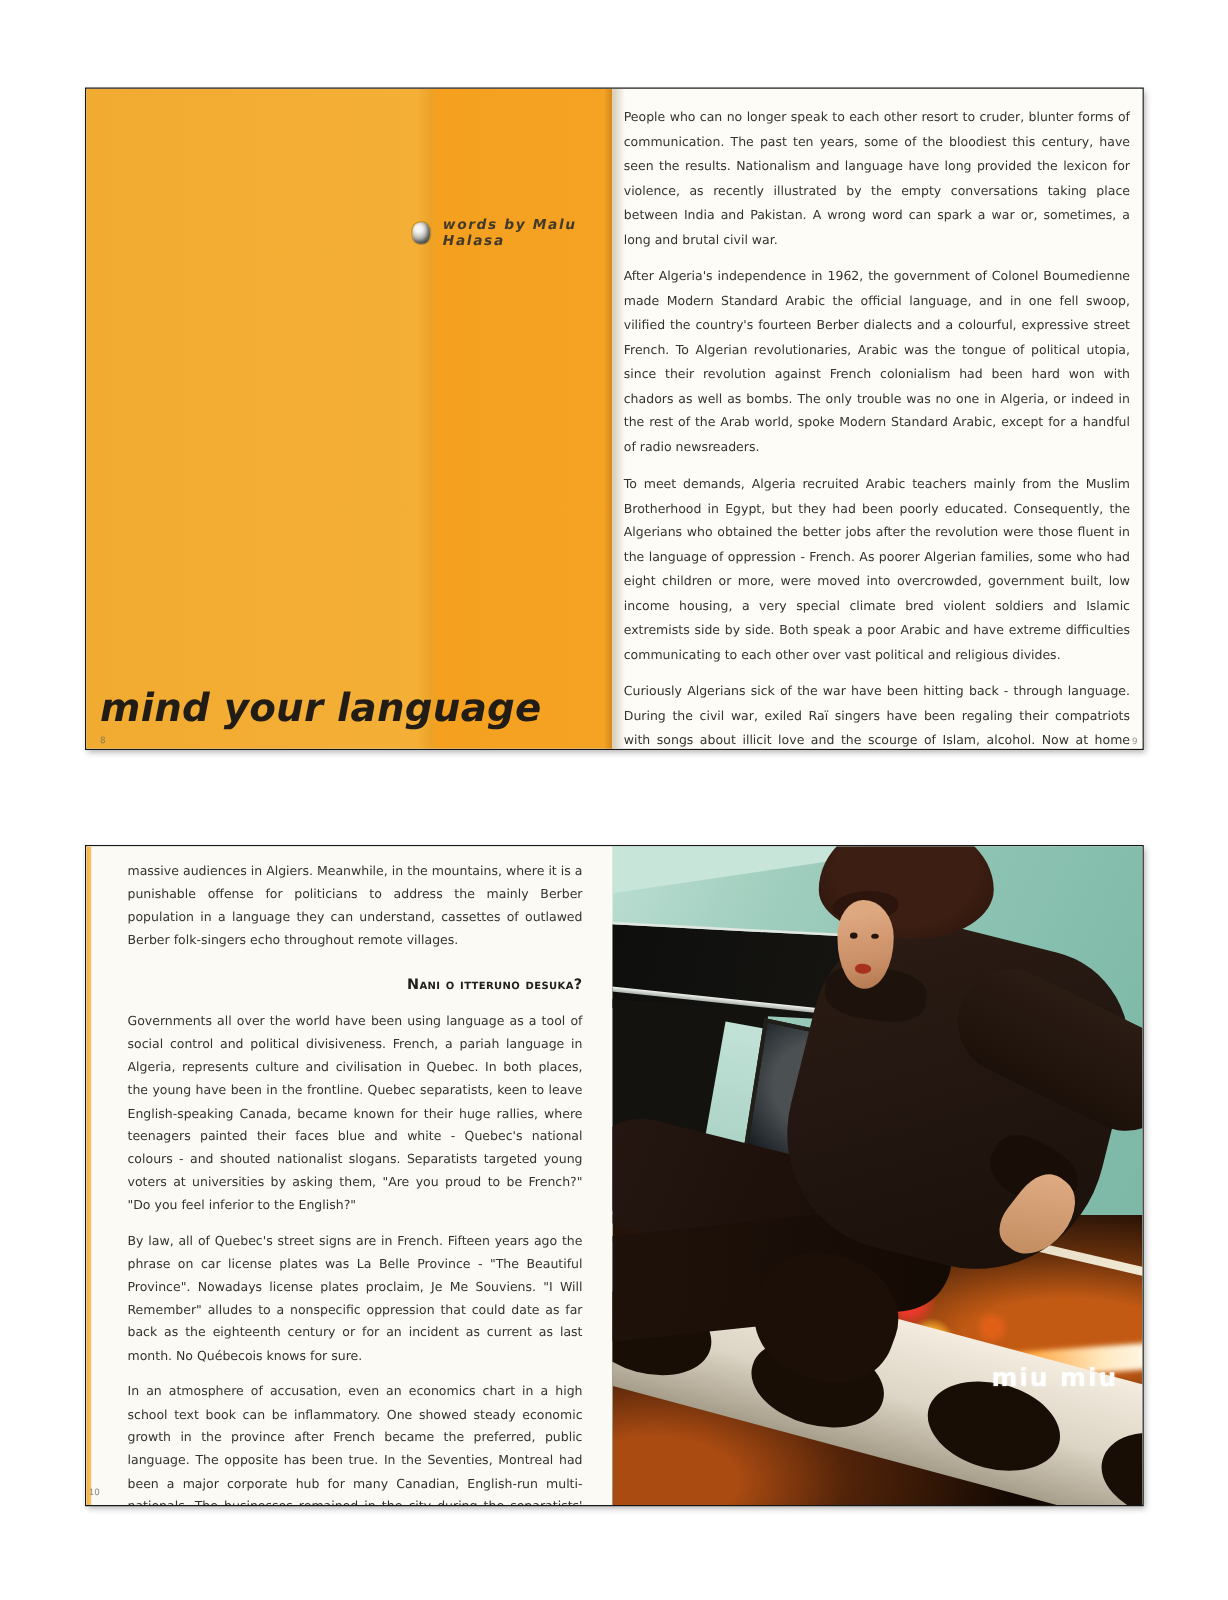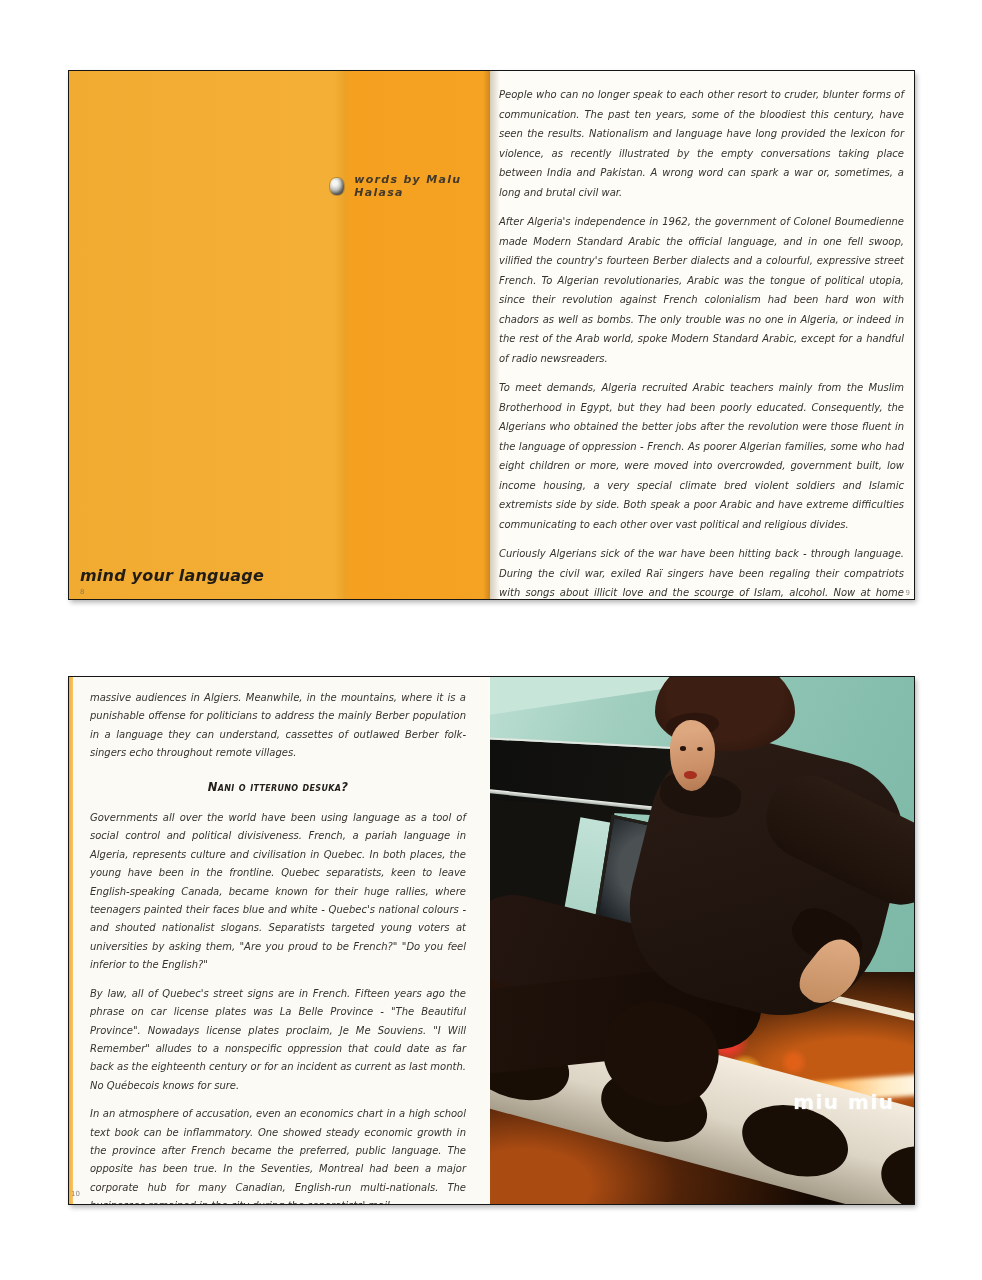--- a/index.html
+++ b/index.html
@@ -29,42 +29,42 @@
   .orange-gutter { position:absolute; right:0; top:0; width:7px; height:100%;
     background: linear-gradient(90deg, rgba(120,70,0,0), rgba(110,60,0,.28)); }
   .byline { position: absolute; top: 102px; left: 261px;
     display: flex; align-items: center; gap: 10px; }
   .byline-icon { width: 17px; height: 17px; border-radius: 42%;
     background: radial-gradient(circle at 35% 30%, #f5f5f3 0 16%, #cfcfcb 38%, #90908c 68%, #5c5c58 100%);
     box-shadow: inset -2px -2px 3px rgba(40,40,40,.55), 0 0 0 1px rgba(100,85,40,.35); }
   .byline-text { font-size: 11px; font-weight: bold; font-style: italic;
     letter-spacing: 1.3px; color: #42392a; }
   .title { position: absolute; left: 11px; bottom: 14px;
-    font-size: 16px; font-weight: 800; font-style: italic;
+    font-size: 31px; font-weight: 800; font-style: italic;
     letter-spacing: .2px; color: #211d16; }
   .pagenum { position: absolute; font-size: 7px; color: #8a7a55; }
   .pn-8 { left: 11px; bottom: 3px; }
   .pn-9 { right: 4px; bottom: 2px; color: #9a968c; }
   .pn-10 { left: 2px; bottom: 6px; color: #8a867c; }
 
   
   .page-text { position: relative; flex: 1; height: 100%;
     background: #fdfcf7; color: #36332c; overflow: hidden; }
   .gutter-shadow-left { position:absolute; left:0; top:0; width:10px; height:100%;
     background: linear-gradient(90deg, rgba(95,65,15,.26), rgba(95,65,15,0)); pointer-events:none; }
   .page-text .inner { padding: 14px 10px 0 9px;
-    text-align: justify; font-size: 10px; line-height: 19.5px; font-style: italic; }
+    text-align: justify; font-size: 10px; line-height: 19.5px; }
   .page-text p { margin: 0 0 10px 0; }
   #spread-bottom .page-text { flex: 0 0 421px; background: #fbfaf5; }
-  #spread-bottom .inner { padding: 12px 24px 0 21px; line-height: 18.4px; }
+  #spread-bottom .inner { padding: 12px 24px 0 21px; line-height: 18.4px; margin-left: 12px; }
   .edge-sliver { position:absolute; left:0; top:0; width:4px; height:100%;
     background: linear-gradient(90deg, #f2ae3e, #f8c566); }
   .heading { font-weight: bold; font-size: 11.5px; font-variant: small-caps;
     letter-spacing: .3px; color: #23201a; margin: 15px 0 13px 0 !important;
-    text-align: center; }
+    text-align: right; }
 
   
   .photo { position: relative; flex: 1; height: 100%; overflow: hidden;
     background: linear-gradient(115deg, #bcdfd3 0%, #a2cfbf 20%, #8dc3b2 45%, #80baa9 72%, #7ab5a4 100%); }
   .photo .el { position: absolute; }
   .wall-hi { left:0; top:0; width:100%; height:34%;
     background:#c8e5da; clip-path: polygon(0 0, 47% 0, 40% 7%, 0 21%); }
   .hair { left:39%; top:-4%; width:33%; height:18%;
     background: radial-gradient(ellipse at 50% 42%, #3c1e12 0 58%, #25110a 100%);
     border-radius: 48% 52% 46% 54% / 60% 60% 42% 42%; }

